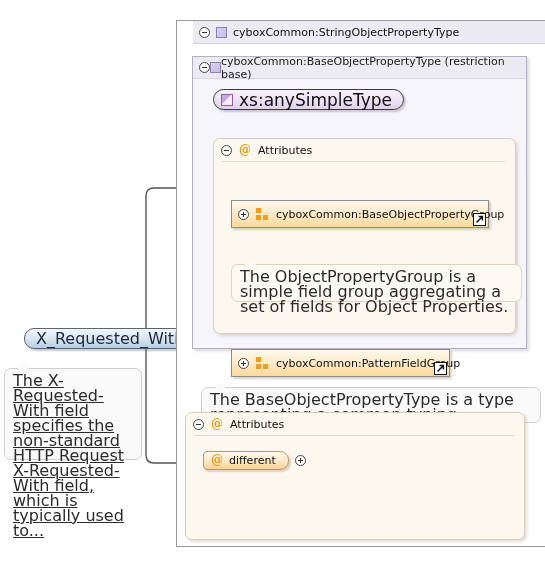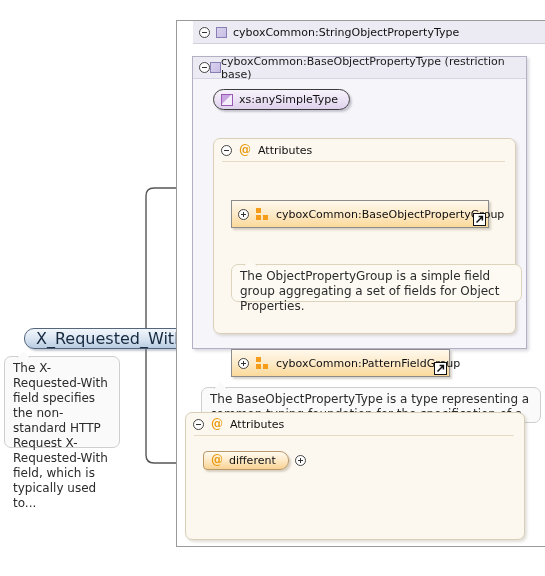--- a/index.html
+++ b/index.html
@@ -160,21 +160,21 @@
     box-sizing: border-box;
     height: 21px;
     border: 1px solid #3b3b3b;
     border-radius: 11px;
     background: linear-gradient(180deg,#f7f3fb 0%, #ebe2f4 55%, #ded1ec 100%);
     display: inline-flex;
     align-items: center;
     gap: 6px;
     padding: 0 11px 0 7px;
     box-shadow: 2px 2px 2px rgba(110,105,130,.35);
-    font-size: 11px;
+    font-size: 17px;
     color: #111;
   }
 
   
   .attr-panel {
     box-sizing: border-box;
     border: 1px solid #d9cfb8;
     border-radius: 7px;
     background: #fdf8ef;
     box-shadow: 2px 2px 3px rgba(150,140,120,.28);
@@ -223,21 +223,21 @@
     font-size: 11px;
     color: #111;
   }
 
   
   .doc {
     box-sizing: border-box;
     border: 1px solid #cfcfcf;
     border-radius: 7px;
     background: #fafafa;
-    font-size: 12px;
+    font-size: 16px;
     line-height: 15px;
     color: #2b2b2b;
     padding: 4px 8px 5px 8px;
     position: relative;
   }
   .doc.cream { background: #fdfaf3; border-color: #ded4bd; }
   
   .doc::before {
     content: "";
     position: absolute;
@@ -282,21 +282,21 @@
     <path d="M146 338 L146 455 Q146 463 154 463 L176 463" stroke="#555" stroke-width="1.4" fill="none"></path>
   </svg>
 
   <div class="abs" style="left:4px; top:328px; display:flex; align-items:center; gap:5px;">
     <div class="elem-node">
       <span>X_Requested_With</span>
     </div>
     <div class="toggle"></div>
   </div>
 
-  <div class="doc abs" style="left:4px; top:356px; width:116px; height:92px;">
+  <div class="doc abs" style="left:4px; top:368px; width:138px; height:92px;text-decoration:underline;">
     <span>The X-Requested-With field specifies the non-standard HTTP Request X-Requested-With field, which is typically used to...</span>
   </div>
 
   <div class="outer-box abs" style="left:176px; top:20px; width:396px; height:527px;padding-left:16px;">
 
     <div class="outer-head">
       <div class="toggle"></div>
       <div class="type-icon"></div>
       <span class="lbl">cyboxCommon:StringObjectPropertyType</span>
     </div>

